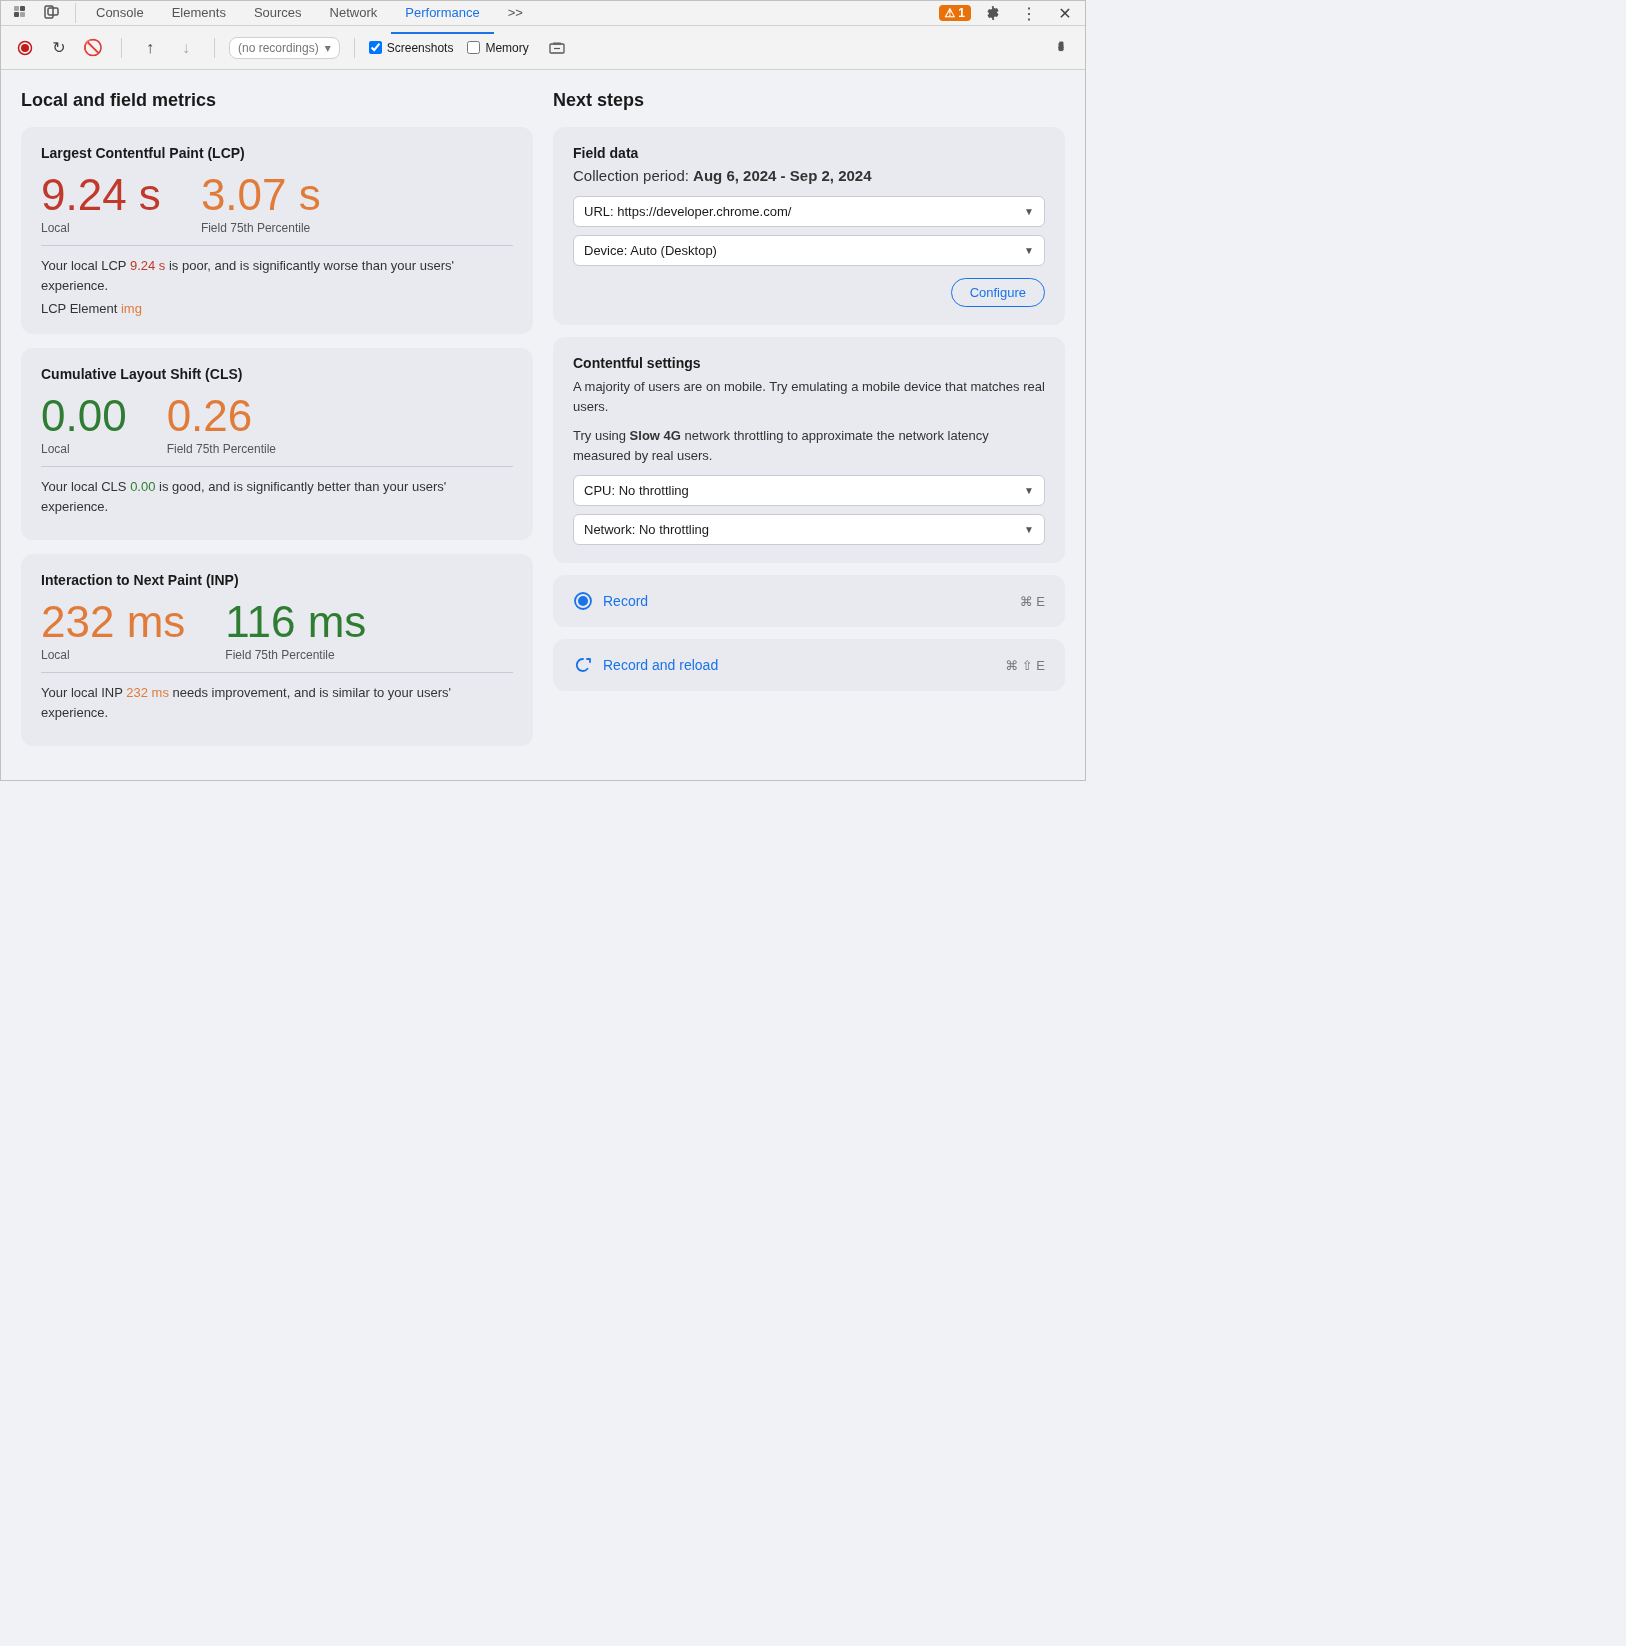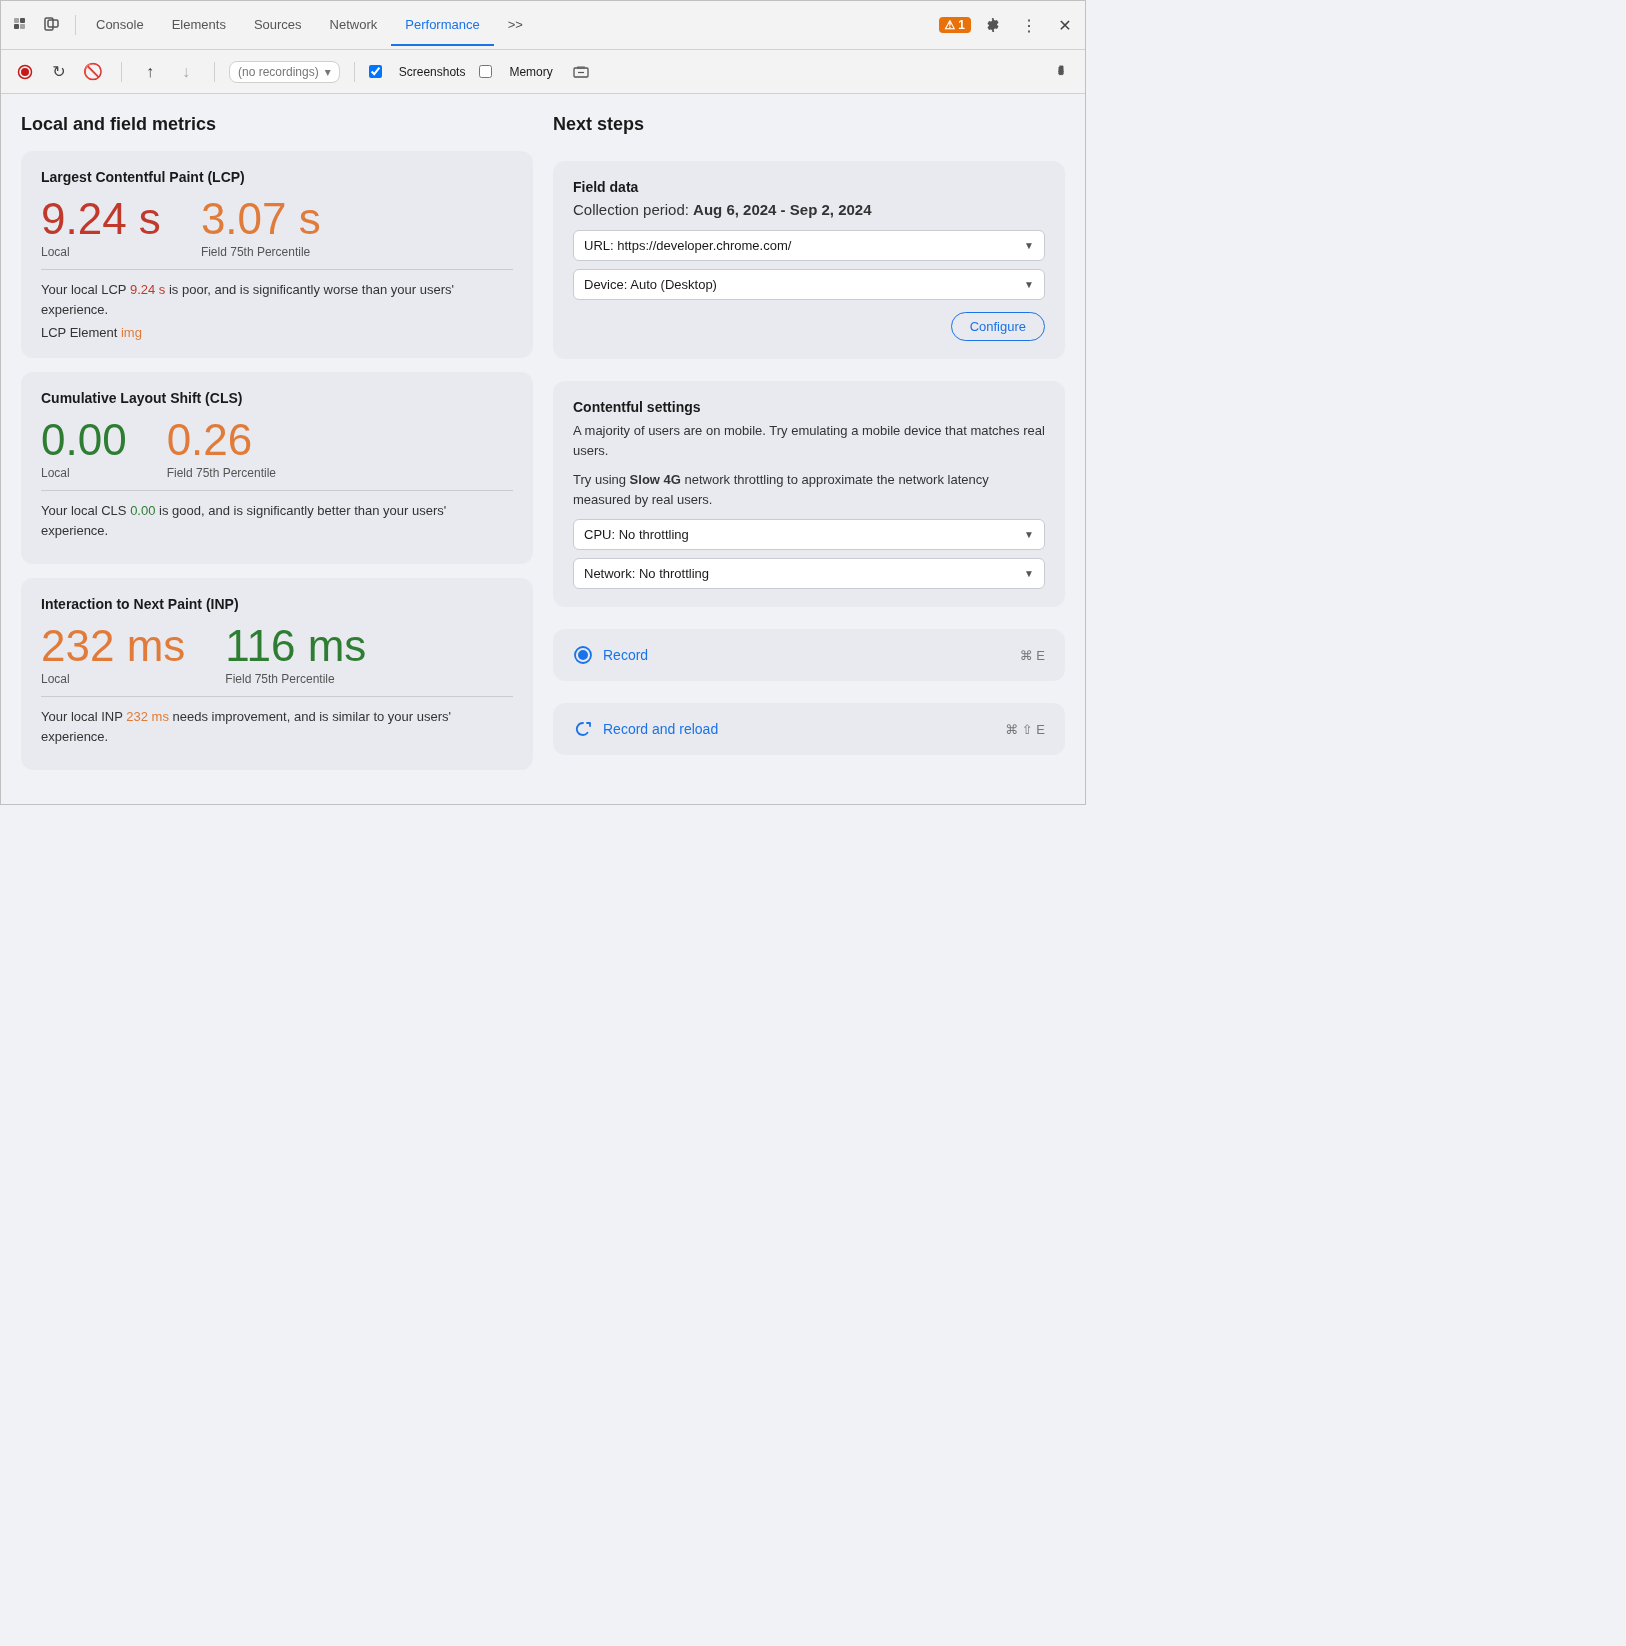--- a/index.html
+++ b/index.html
@@ -87,21 +87,21 @@
       gap: 6px;
     }
     .checkbox-group {
       display: flex;
       align-items: center;
       gap: 14px;
     }
     .checkbox-label {
       display: flex;
       align-items: center;
-      gap: 17px;
+      gap: 5px;
       font-size: 12px;
       cursor: pointer;
     }
     .checkbox-label input { cursor: pointer; }
     .gear-btn {
       margin-left: auto;
       width: 28px; height: 28px;
       display: flex; align-items: center; justify-content: center;
       border-radius: 4px; cursor: pointer; border: none; background: transparent;
       font-size: 16px; color: #444;
@@ -182,21 +182,21 @@
     }
     .inline-highlight-red { color: #c0392b; font-weight: 500; }
     .inline-highlight-orange { color: #e07b39; font-weight: 500; }
     .inline-highlight-green { color: #2e7d32; font-weight: 500; }
 
     
     .right-col {
       flex: 1;
       display: flex;
       flex-direction: column;
-      gap: 22px;
+      gap: 12px;
     }
     .next-steps-title {
       font-size: 18px;
       font-weight: 600;
       margin-bottom: 4px;
       color: #1a1a1a;
     }
 
     .right-card {
       background: #e8eaf0;
@@ -299,21 +299,21 @@
     .devtools-frame {
       border: 1px solid #c0c0c0;
       background: white;
     }
 
     .top-row {
       display: flex;
       align-items: center;
       background: #f3f3f3;
       border-bottom: 1px solid #d0d0d0;
-      height: 49px;
+      height: 25px;
       padding: 0 6px;
     }
   </style>
 </head>
 <body>
 
 <div class="devtools-frame">
 
   <div class="top-row">
 

